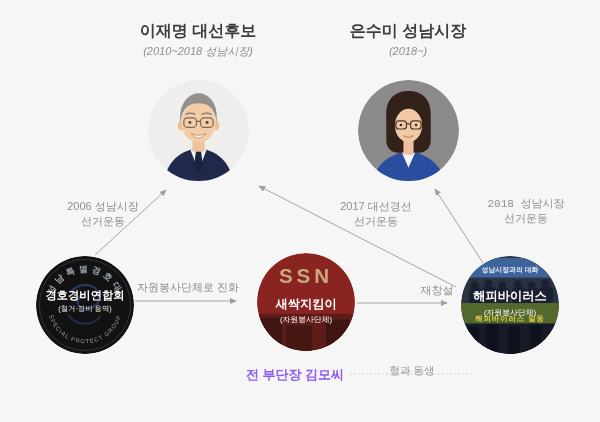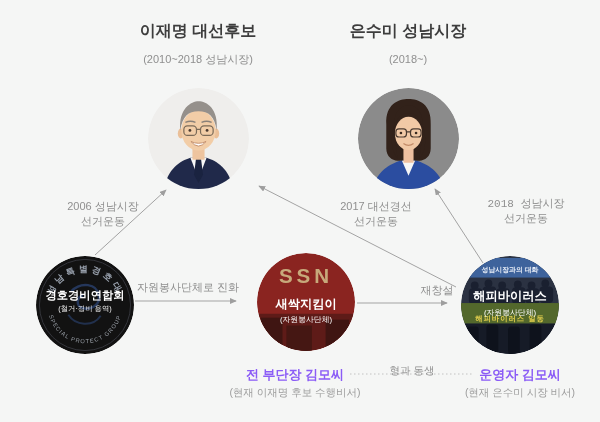--- a/index.html
+++ b/index.html
@@ -3,21 +3,21 @@
 <meta charset="utf-8">
 <style>
   html,body{margin:0;padding:0;}
   body{font-family:"Liberation Sans","DejaVu Sans",sans-serif;}
   .canvas{position:relative;width:600px;height:422px;background:#f5f6f5;overflow:hidden;}
   .layer{position:absolute;left:0;top:0;}
   .person-col{position:absolute;width:220px;display:flex;flex-direction:column;align-items:center;}
   .p1{left:88px;top:20px;}
   .p2{left:298px;top:20px;}
   .person-name{font-size:16px;font-weight:700;color:#3d3d3d;line-height:21px;}
-  .person-tenure{font-size:11px;color:#8f8f8f;line-height:16px;margin-top:10px;}
+  .person-tenure{font-size:11px;color:#8f8f8f;line-height:16px;margin-top:2px;font-style:italic;}
   .photo{width:101px;height:101px;border-radius:50%;overflow:hidden;margin-top:21px;}
   .photo svg{display:block;width:100%;height:100%;}
   .org{position:absolute;width:98px;height:98px;border-radius:50%;overflow:hidden;}
   .org svg{display:block;width:100%;height:100%;}
   .o1{left:36px;top:256px;}
   .o2{left:257px;top:253px;}
   .o3{left:461px;top:256px;}
   .lbl{position:absolute;transform:translateX(-50%);text-align:center;color:#8f8f8f;font-size:11px;line-height:15px;white-space:nowrap;}
   .l2010{left:103px;top:199px;}
   .l2017{left:376px;top:199px;}
@@ -192,20 +192,15 @@
   <div class="lbl l2018">
     <div>2018 성남시장</div>
     <div>선거운동</div>
   </div>
   <div class="lbl levo">자원봉사단체로 진화</div>
   <div class="lbl lrec">재창설</div>
   <div class="lbl lbro">형과 동생</div>
 
   <div class="aide a1">
     <div class="aide-title">전 부단장 김모씨</div>
-    <div class="aide-detail">(현재 이재명 후보 수행비서)</div>
-  </div>
-  <div class="aide a2">
-    <div class="aide-title">운영자 김모씨</div>
-    <div class="aide-detail">(현재 은수미 시장 비서)</div>
   </div>
 
 </div>
 
 </body></html>

